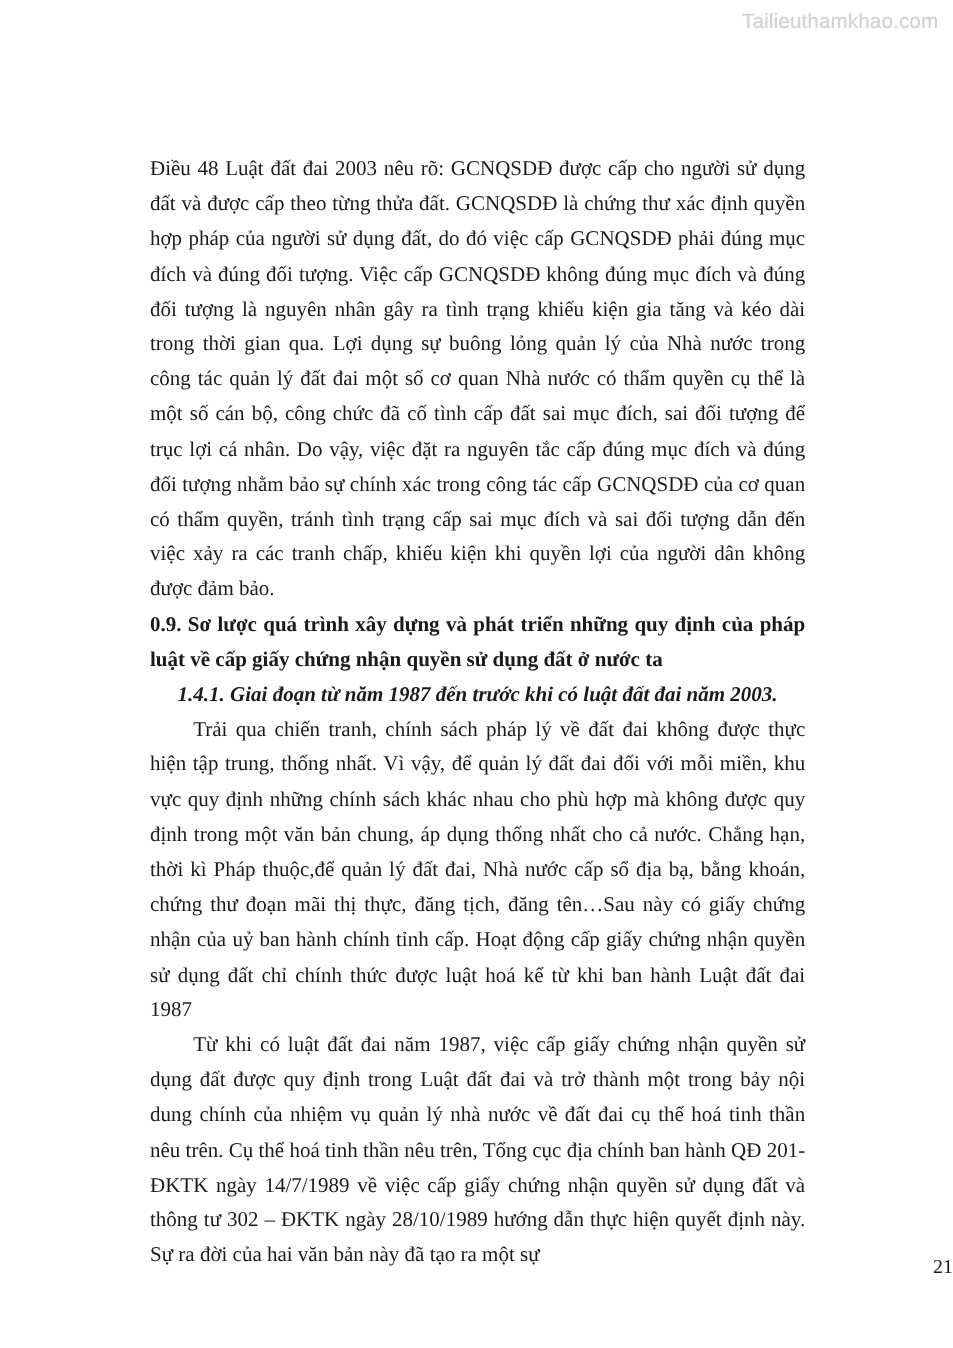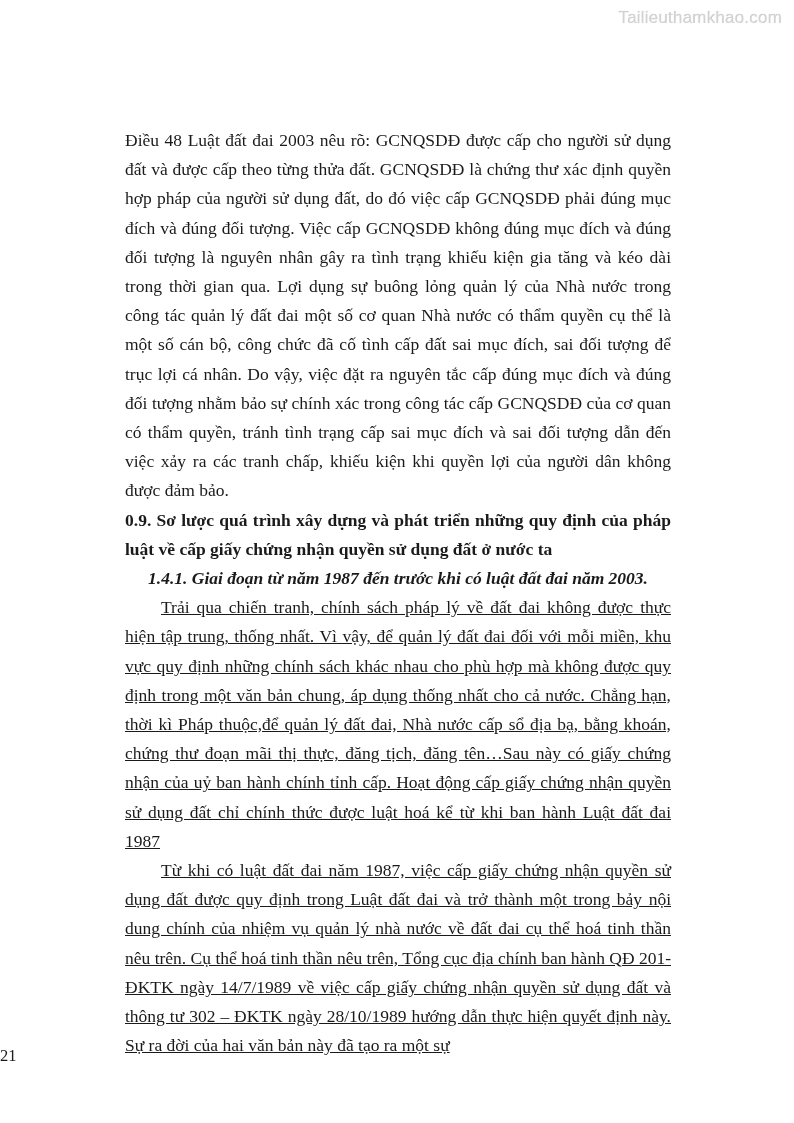--- a/index.html
+++ b/index.html
@@ -34,41 +34,40 @@
     font-size: 17.5px;
     line-height: 29.2px;
     text-align: justify;
   }
   .content p, .content h2, .content h3 {
     margin: 0;
     padding: 0;
   }
   .body-par.indented {
     text-indent: 36px;
-    text-decoration: underline;
   }
   .heading-main {
     font-size: 17.5px;
     font-weight: bold;
     line-height: 29.2px;
     text-align: justify;
   }
   .heading-sub {
     font-size: 17.5px;
     font-weight: bold;
     font-style: italic;
     line-height: 29.2px;
     text-align: center;
   }
   .page-number {
     position: absolute;
     top: 1046px;
     left: 0;
     width: 794px;
-    text-align: left;
+    text-align: right;
     font-size: 16.5px;
     color: #1a1a1a;
   }
 </style>
 </head>
 <body>
 
 <div class="page">
 
   <div class="watermark">Tailieuthamkhao.com</div>

